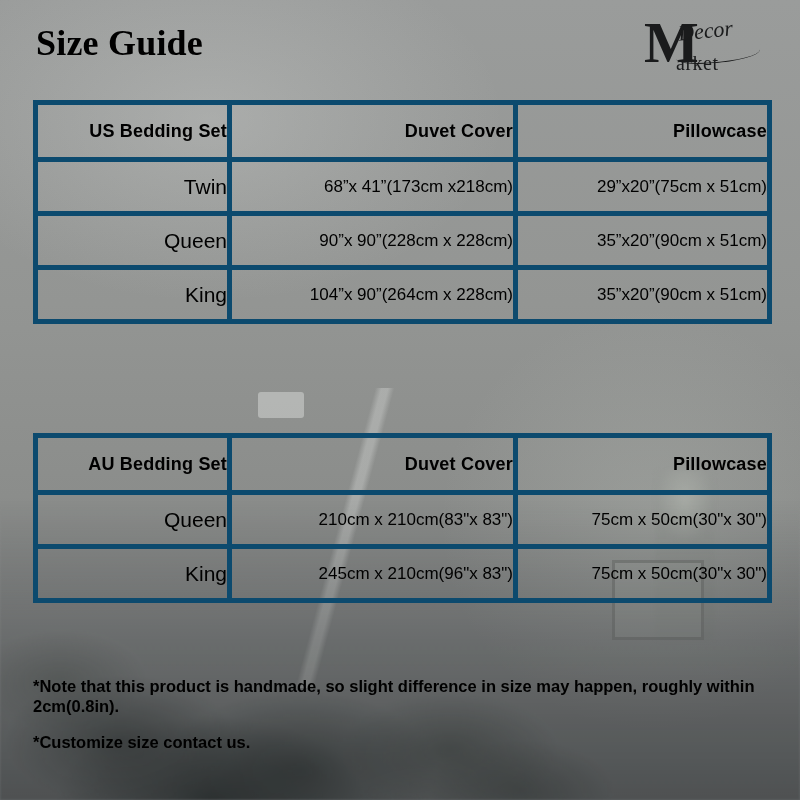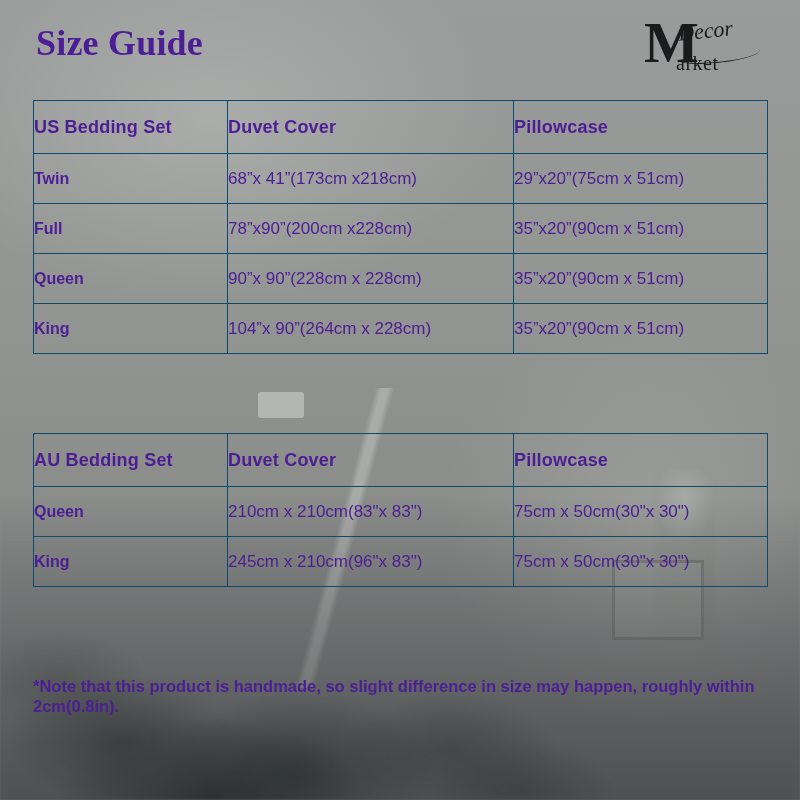--- a/index.html
+++ b/index.html
@@ -92,21 +92,21 @@
     padding: 0;
   }
   .title {
     position: absolute;
     left: 36px;
     top: 22px;
     font-family: "Liberation Serif", serif;
     font-weight: bold;
     font-size: 36px;
     letter-spacing: 0.2px;
-    color: #4c1d95;
+    color: #000000;
   }
   .logo {
     position: absolute;
     right: 28px;
     top: 12px;
     width: 140px;
     height: 72px;
     color: #1d1e1f;
   }
   .logo .logo-m {
@@ -148,52 +148,51 @@
     border-radius: 0 0 60% 40%;
     transform: rotate(-4deg);
   }
 
   table.size-table {
     position: absolute;
     border-collapse: collapse;
     table-layout: fixed;
   }
   table.size-table td, table.size-table th {
-    border: 1px solid #0c4a6e;
-    text-align: left;
-    color: #4c1d95;
+    border: 5px solid #0c4a6e;
+    text-align: right;
+    color: #000000;
     font-size: 17px;
     font-weight: normal;
     padding: 0;
     height: 49px;
     vertical-align: middle;
     white-space: nowrap;
   }
   table.size-table thead th {
     font-weight: bold;
     font-size: 18px;
     height: 52px;
     letter-spacing: 0.2px;
   }
   table.size-table tbody td:first-child {
-    font-size: 16px;
-    font-weight: bold;
+    font-size: 21px;
   }
   #table-us { left: 33px; top: 100px; width: 734px; }
   #table-au { left: 33px; top: 394px; width: 734px; margin-top: 39px; }
   .col-1 { width: 194px; }
   .col-2 { width: 286px; }
   .col-3 { width: 254px; }
 
   .notes {
     position: absolute;
     left: 33px;
     top: 676px;
     width: 736px;
-    color: #4c1d95;
+    color: #000000;
     font-weight: bold;
     font-size: 16.5px;
     line-height: 1.22;
   }
   .note-2 {
     margin-top: 16px;
   }
 </style>
 </head>
 <body>
@@ -230,25 +229,20 @@
           <th>Pillowcase</th>
         </tr>
       </thead>
       <tbody>
         <tr>
           <td>Twin</td>
           <td>68”x 41”(173cm x218cm)</td>
           <td>29”x20”(75cm x 51cm)</td>
         </tr>
         <tr>
-          <td>Full</td>
-          <td>78”x90”(200cm x228cm)</td>
-          <td>35”x20”(90cm x 51cm)</td>
-        </tr>
-        <tr>
           <td>Queen</td>
           <td>90”x 90”(228cm x 228cm)</td>
           <td>35”x20”(90cm x 51cm)</td>
         </tr>
         <tr>
           <td>King</td>
           <td>104”x 90”(264cm x 228cm)</td>
           <td>35”x20”(90cm x 51cm)</td>
         </tr>
       </tbody>
@@ -276,16 +270,17 @@
         <tr>
           <td>King</td>
           <td>245cm x 210cm(96"x 83")</td>
           <td>75cm x 50cm(30"x 30")</td>
         </tr>
       </tbody>
     </table>
 
     <div class="notes">
       <div class="note-1">*Note that this product is handmade, so slight  difference in size may happen, roughly within 2cm(0.8in).</div>
+      <div class="note-2">*Customize size contact us.</div>
     </div>
 
   </div>
 </div>
 
 </body></html>

